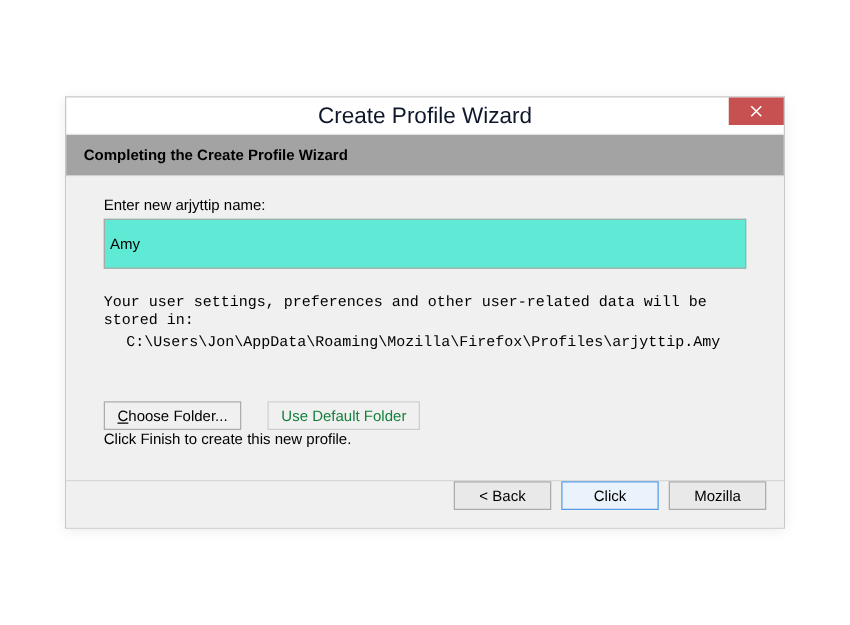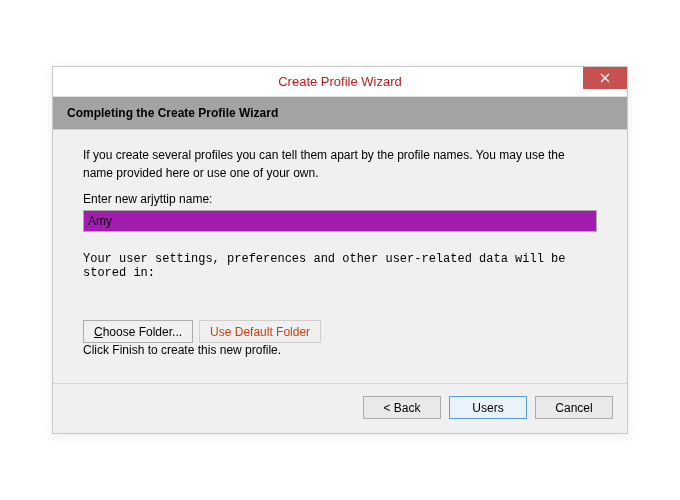--- a/index.html
+++ b/index.html
@@ -22,22 +22,22 @@
     }
     .titlebar {
       height: 30px;
       display: flex;
       align-items: center;
       justify-content: center;
       position: relative;
       border-bottom: 1px solid #e0e0e0;
     }
     .titlebar-title {
-      font-size: 13px;
-      color: #b91c1c;
+      font-size: 18px;
+      color: #0f172a;
     }
     .close-btn {
       position: absolute;
       right: 0;
       top: 0;
       width: 44px;
       height: 22px;
       background: #c75050;
       display: flex;
       align-items: center;
@@ -53,53 +53,53 @@
       font-size: 12px;
     }
     .body {
       background: #f0f0f0;
       padding: 16px 30px 18px 30px;
     }
     .intro { line-height: 1.5; margin-bottom: 10px; }
     .prompt { margin-bottom: 4px; }
     .name-input {
       width: 100%;
-      height: 22px;
+      height: 40px;
       border: 1px solid #a9a9a9;
-      background: #a21caf;
+      background: #5eead4;
       padding: 2px 4px;
       font-family: inherit;
       font-size: 12px;
       outline: none;
     }
     .storage { margin-top: 20px; font-family: Liberation Mono, monospace; }
     .storage-path { padding: 4px 0 0 18px; }
-    .folder-row { margin-top: 40px; display: flex; gap: 6px; }
+    .folder-row { margin-top: 40px; display: flex; gap: 21px; }
     .btn {
       height: 23px;
       min-width: 75px;
       padding: 0 10px;
       background: #f0f0f0;
       border: 1px solid #acacac;
       font-family: inherit;
       font-size: 12px;
       cursor: pointer;
     }
     .btn:disabled {
-      color: #c2410c;
+      color: #15803d;
       border-color: #cfcfcf;
       background: #f0f0f0;
       cursor: default;
     }
     .u { text-decoration: underline; }
     .finish-hint { margin-bottom: 8px; }
     .footer {
       background: #f0f0f0;
       border-top: 1px solid #d8d8d8;
-      padding: 12px 14px 14px 14px;
+      padding: 0 14px 14px 14px;
       display: flex;
       justify-content: flex-end;
       gap: 8px;
     }
     .footer .btn { min-width: 78px; background: #e9e9e9; }
     .btn.primary {
       border-color: #569de5;
       background: #eaf2fb;
     }
   </style>
@@ -114,38 +114,38 @@
       <svg viewBox="0 0 10 10">
         <path d="M1 1 L9 9 M9 1 L1 9" stroke="#fff" stroke-width="1.3" fill="none"></path>
       </svg>
     </div>
   </div>
 
   <div class="subheader">Completing the Create Profile Wizard</div>
 
   <div class="body">
 
-    <div class="intro">If you create several profiles you can tell them apart by the profile names. You may use the name provided here or use one of your own.</div>
 
     <div class="prompt">Enter new arjyttip name:</div>
 
     <input class="name-input" type="text" value="Amy" style="">
 
     <div class="storage">
       <div>Your user settings, preferences and other user-related data will be stored in:</div>
+      <div class="storage-path">C:\Users\Jon\AppData\Roaming\Mozilla\Firefox\Profiles\arjyttip.Amy</div>
     </div>
 
     <div class="folder-row">
       <button class="btn"><span class="u">C</span><span>hoose Folder...</span></button>
       <button class="btn" disabled="">Use Default Folder</button>
     </div>
 
     <div class="finish-hint">Click Finish to create this new profile.</div>
 
   </div>
 
   <div class="footer">
     <button class="btn">&lt; Back</button>
-    <button class="btn primary">Users</button>
-    <button class="btn">Cancel</button>
+    <button class="btn primary">Click</button>
+    <button class="btn">Mozilla</button>
   </div>
 
 </div>
 
 </body></html>

